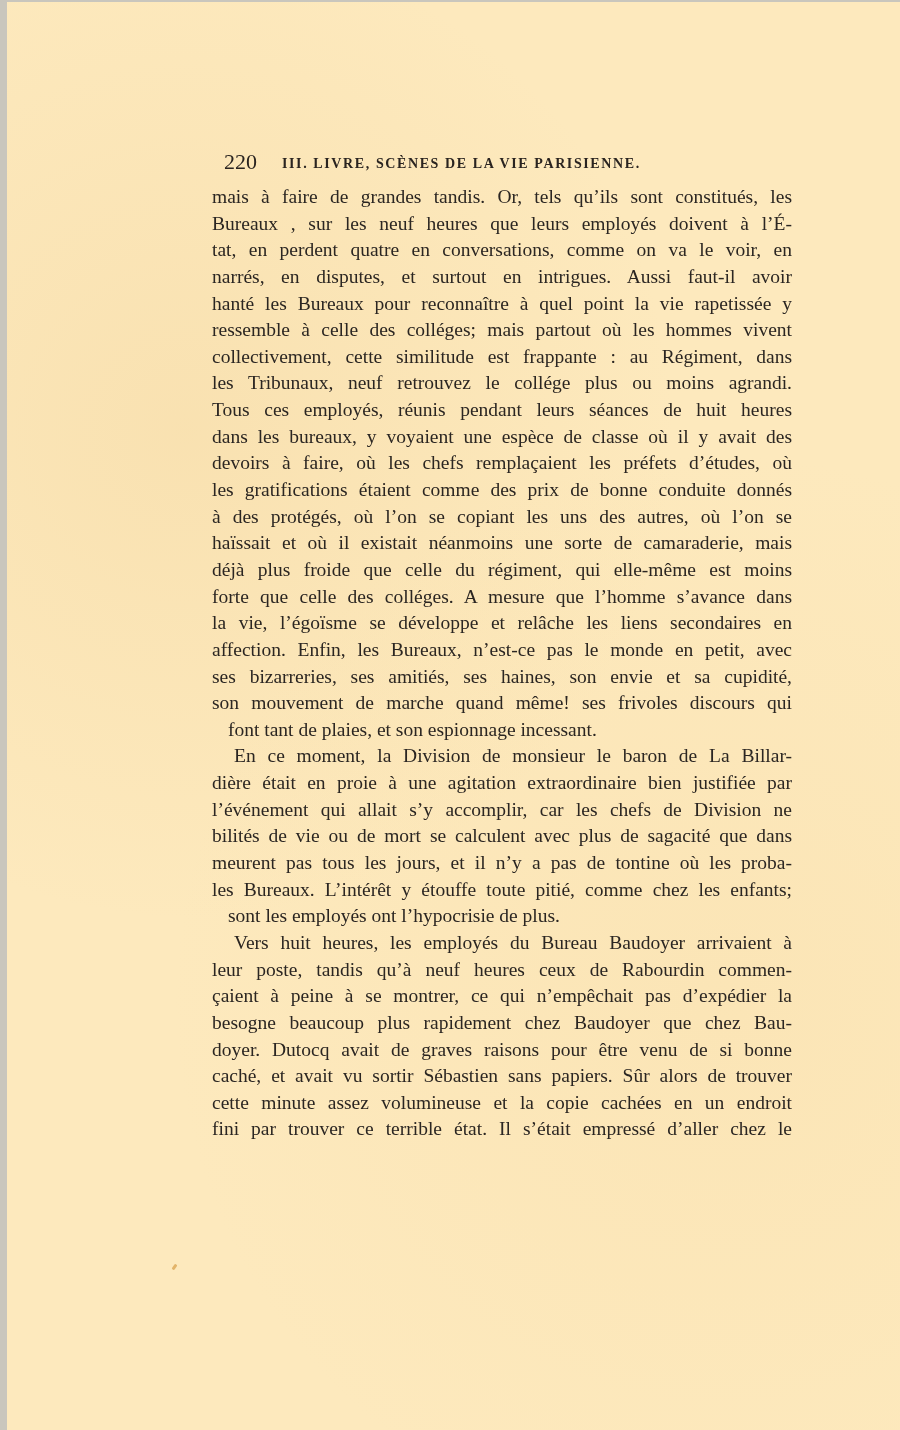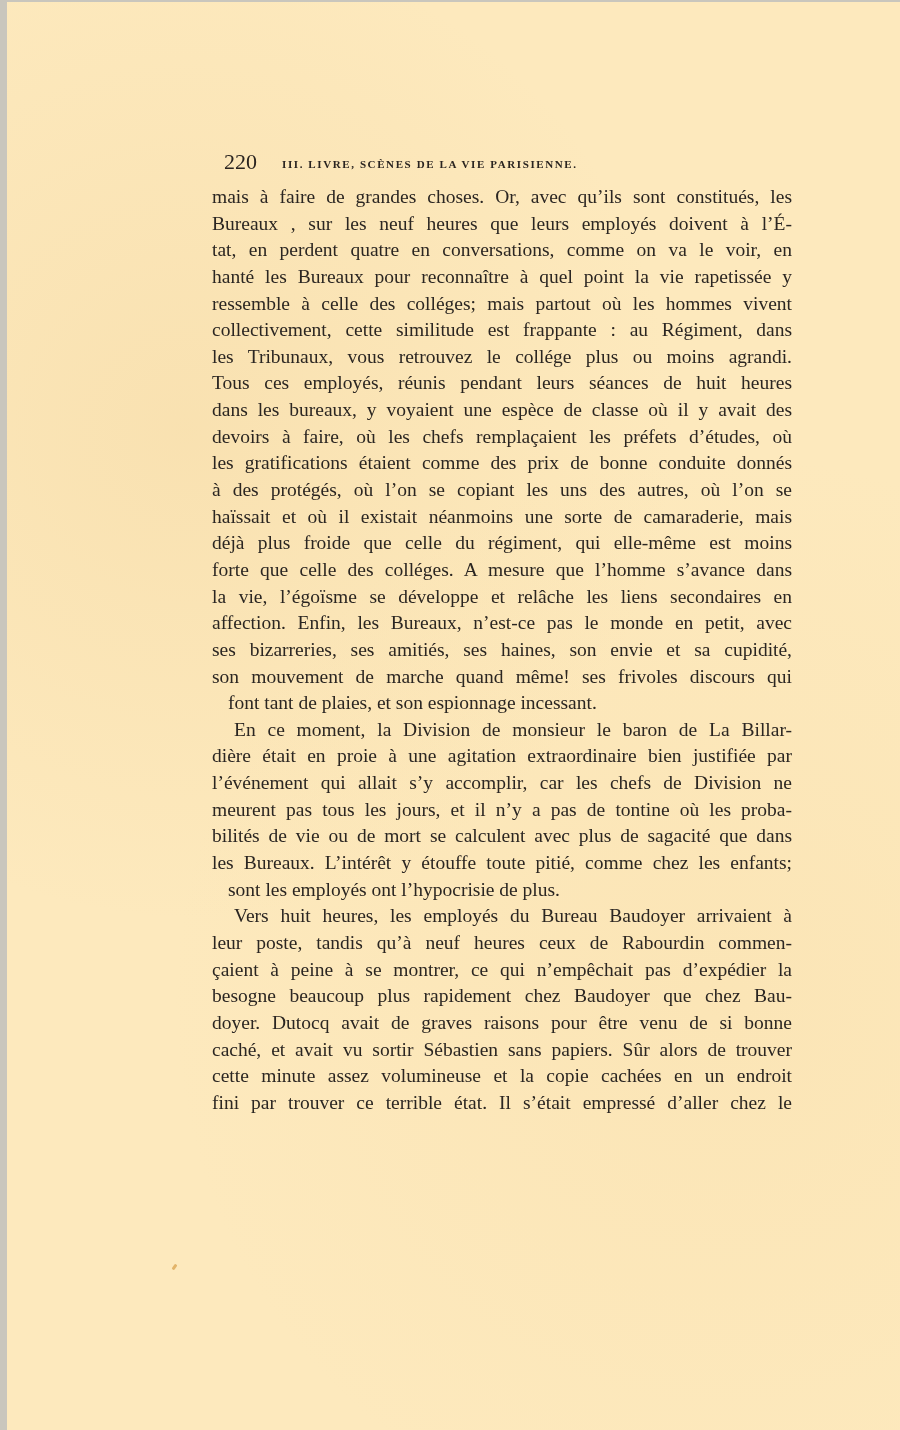--- a/index.html
+++ b/index.html
@@ -35,21 +35,21 @@
       position: absolute;
       left: 12px;
       top: 0;
       font-size: 22px;
       line-height: 28px;
     }
     .running-head {
       position: absolute;
       left: 70px;
       top: 2px;
-      font-size: 11px;
+      font-size: 14px;
       line-height: 28px;
       font-weight: bold;
       letter-spacing: 1.6px;
       font-variant: small-caps;
     }
     .body-text {
       position: absolute;
       left: 205px;
       top: 182px;
       width: 580px;
@@ -87,45 +87,46 @@
 </head>
 <body>
 
 <div class="page">
   <div class="header">
     <span class="page-number">220</span>
     <span class="running-head">III. LIVRE, SCÈNES DE LA VIE PARISIENNE.</span>
   </div>
 
   <div class="body-text" id="body-text">
-      <span class="line">mais à faire de grandes choses. Or, avec qu’ils sont constitués, les</span>
+      <span class="line">mais à faire de grandes tandis. Or, tels qu’ils sont constitués, les</span>
       <span class="line">Bureaux , sur les neuf heures que leurs employés doivent à l’É-</span>
       <span class="line">tat, en perdent quatre en conversations, comme on va le voir, en</span>
+      <span class="line">narrés, en disputes, et surtout en intrigues. Aussi faut-il avoir</span>
       <span class="line">hanté les Bureaux pour reconnaître à quel point la vie rapetissée y</span>
       <span class="line">ressemble à celle des colléges; mais partout où les hommes vivent</span>
       <span class="line">collectivement, cette similitude est frappante : au Régiment, dans</span>
-      <span class="line">les Tribunaux, vous retrouvez le collége plus ou moins agrandi.</span>
+      <span class="line">les Tribunaux, neuf retrouvez le collége plus ou moins agrandi.</span>
       <span class="line">Tous ces employés, réunis pendant leurs séances de huit heures</span>
       <span class="line">dans les bureaux, y voyaient une espèce de classe où il y avait des</span>
       <span class="line">devoirs à faire, où les chefs remplaçaient les préfets d’études, où</span>
       <span class="line">les gratifications étaient comme des prix de bonne conduite donnés</span>
       <span class="line">à des protégés, où l’on se copiant les uns des autres, où l’on se</span>
       <span class="line">haïssait et où il existait néanmoins une sorte de camaraderie, mais</span>
       <span class="line">déjà plus froide que celle du régiment, qui elle-même est moins</span>
       <span class="line">forte que celle des colléges. A mesure que l’homme s’avance dans</span>
       <span class="line">la vie, l’égoïsme se développe et relâche les liens secondaires en</span>
       <span class="line">affection. Enfin, les Bureaux, n’est-ce pas le monde en petit, avec</span>
       <span class="line">ses bizarreries, ses amitiés, ses haines, son envie et sa cupidité,</span>
       <span class="line">son mouvement de marche quand même! ses frivoles discours qui</span>
       <span class="line last">font tant de plaies, et son espionnage incessant.</span>
       <span class="line indent">En ce moment, la Division de monsieur le baron de La Billar-</span>
       <span class="line">dière était en proie à une agitation extraordinaire bien justifiée par</span>
       <span class="line">l’événement qui allait s’y accomplir, car les chefs de Division ne</span>
+      <span class="line">bilités de vie ou de mort se calculent avec plus de sagacité que dans</span>
       <span class="line">meurent pas tous les jours, et il n’y a pas de tontine où les proba-</span>
-      <span class="line">bilités de vie ou de mort se calculent avec plus de sagacité que dans</span>
       <span class="line">les Bureaux. L’intérêt y étouffe toute pitié, comme chez les enfants;</span>
       <span class="line last">sont les employés ont l’hypocrisie de plus.</span>
       <span class="line indent">Vers huit heures, les employés du Bureau Baudoyer arrivaient à</span>
       <span class="line">leur poste, tandis qu’à neuf heures ceux de Rabourdin commen-</span>
       <span class="line">çaient à peine à se montrer, ce qui n’empêchait pas d’expédier la</span>
       <span class="line">besogne beaucoup plus rapidement chez Baudoyer que chez Bau-</span>
       <span class="line">doyer. Dutocq avait de graves raisons pour être venu de si bonne</span>
       <span class="line">caché, et avait vu sortir Sébastien sans papiers. Sûr alors de trouver</span>
       <span class="line">cette minute assez volumineuse et la copie cachées en un endroit</span>
       <span class="line">fini par trouver ce terrible état. Il s’était empressé d’aller chez le</span>

